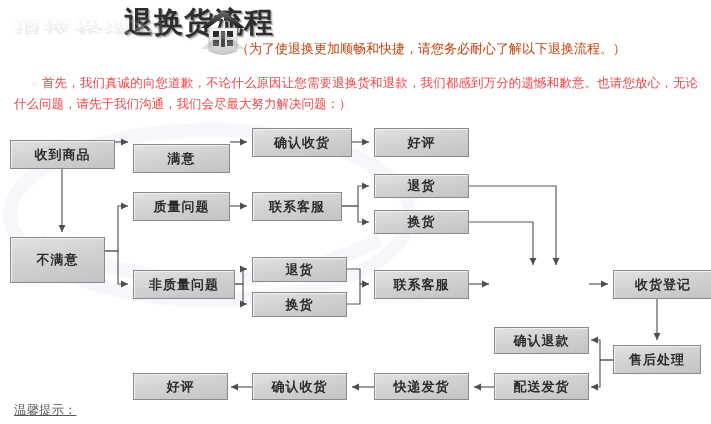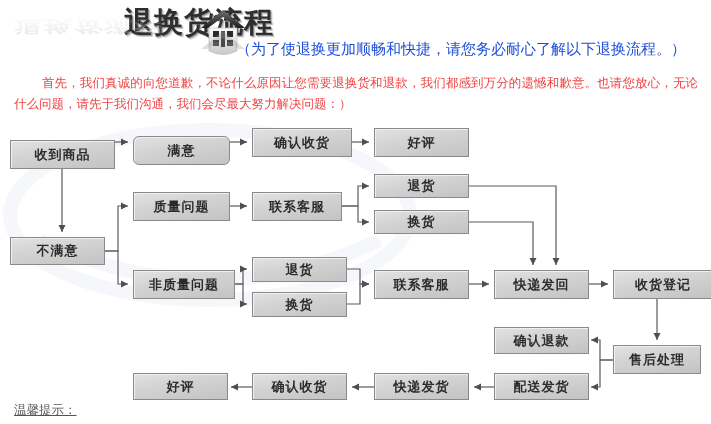--- a/index.html
+++ b/index.html
@@ -14,21 +14,21 @@
       text-shadow:1px 1px 0 #9a9a9a, 2px 2px 1px #cfcfcf;}
   .title-reflect{position:absolute;left:0;top:35px;font-size:29px;font-weight:bold;
       letter-spacing:1px;color:#d6d6d6;line-height:40px;
       transform:scaleY(-0.55);transform-origin:top left;
       -webkit-mask-image:linear-gradient(to bottom,rgba(0,0,0,.55),rgba(0,0,0,0));
       mask-image:linear-gradient(to bottom,rgba(0,0,0,.55),rgba(0,0,0,0));
       pointer-events:none;}
   .house-icon{position:absolute;left:200px;top:8px;width:46px;height:48px;}
   .house-reflect{position:absolute;left:200px;top:55px;width:46px;height:26px;
       opacity:.3;transform:scaleY(-1);transform-origin:top center;}
-  .subtitle{position:absolute;left:236px;top:40px;font-size:15px;color:#1d4ed8;
+  .subtitle{position:absolute;left:236px;top:40px;font-size:13px;color:#c2410c;
       white-space:nowrap;}
 
   .intro{position:absolute;left:14px;top:72px;width:684px;font-size:12.5px;
       line-height:21px;color:#ef4444;text-indent:28px;text-align:justify;}
 
   .footnote{position:absolute;left:14px;top:402px;font-size:12.5px;color:#555;text-decoration:underline;}
 
   
   .flow{position:absolute;left:0;top:120px;width:711px;height:290px;}
   .flow svg{position:absolute;left:0;top:0;}
@@ -131,36 +131,35 @@
 
         <path d="M613,240 L600,240 L600,267 L591,267"></path>
 
         <path d="M494,267 L474,267"></path>
         <path d="M374,267 L352,267"></path>
         <path d="M252,267 L231,267"></path>
       </g>
     </svg>
 
     <div class="node" style="left:10px;top:20px;width:105px;height:29px;">收到商品</div>
-    <div class="node" style="left:133px;top:16px;width:97px;height:29px;border-radius:6px;">满意</div>
+    <div class="node" style="left:133px;top:24px;width:97px;height:29px;">满意</div>
     <div class="node" style="left:252px;top:8px;width:100px;height:29px;">确认收货</div>
     <div class="node" style="left:374px;top:8px;width:95px;height:29px;">好评</div>
 
     <div class="node" style="left:133px;top:72px;width:97px;height:29px;">质量问题</div>
     <div class="node" style="left:252px;top:72px;width:90px;height:29px;">联系客服</div>
     <div class="node" style="left:374px;top:54px;width:95px;height:24px;">退货</div>
     <div class="node" style="left:374px;top:90px;width:95px;height:24px;">换货</div>
 
-    <div class="node" style="left:10px;top:117px;width:95px;height:28px;">不满意</div>
+    <div class="node" style="left:10px;top:117px;width:95px;height:46px;">不满意</div>
     <div class="node" style="left:133px;top:150px;width:102px;height:29px;">非质量问题</div>
     <div class="node" style="left:252px;top:137px;width:95px;height:25px;">退货</div>
     <div class="node" style="left:252px;top:172px;width:95px;height:25px;">换货</div>
 
     <div class="node" style="left:374px;top:150px;width:95px;height:29px;">联系客服</div>
-    <div class="node" style="left:494px;top:150px;width:95px;height:29px;">快递发回</div>
     <div class="node" style="left:613px;top:150px;width:100px;height:29px;">收货登记</div>
 
     <div class="node" style="left:494px;top:207px;width:95px;height:27px;">确认退款</div>
     <div class="node" style="left:613px;top:225px;width:88px;height:29px;">售后处理</div>
     <div class="node" style="left:494px;top:253px;width:95px;height:27px;">配送发货</div>
     <div class="node" style="left:374px;top:253px;width:95px;height:27px;">快递发货</div>
     <div class="node" style="left:252px;top:253px;width:95px;height:27px;">确认收货</div>
     <div class="node" style="left:133px;top:253px;width:95px;height:27px;">好评</div>
   </div>
 

